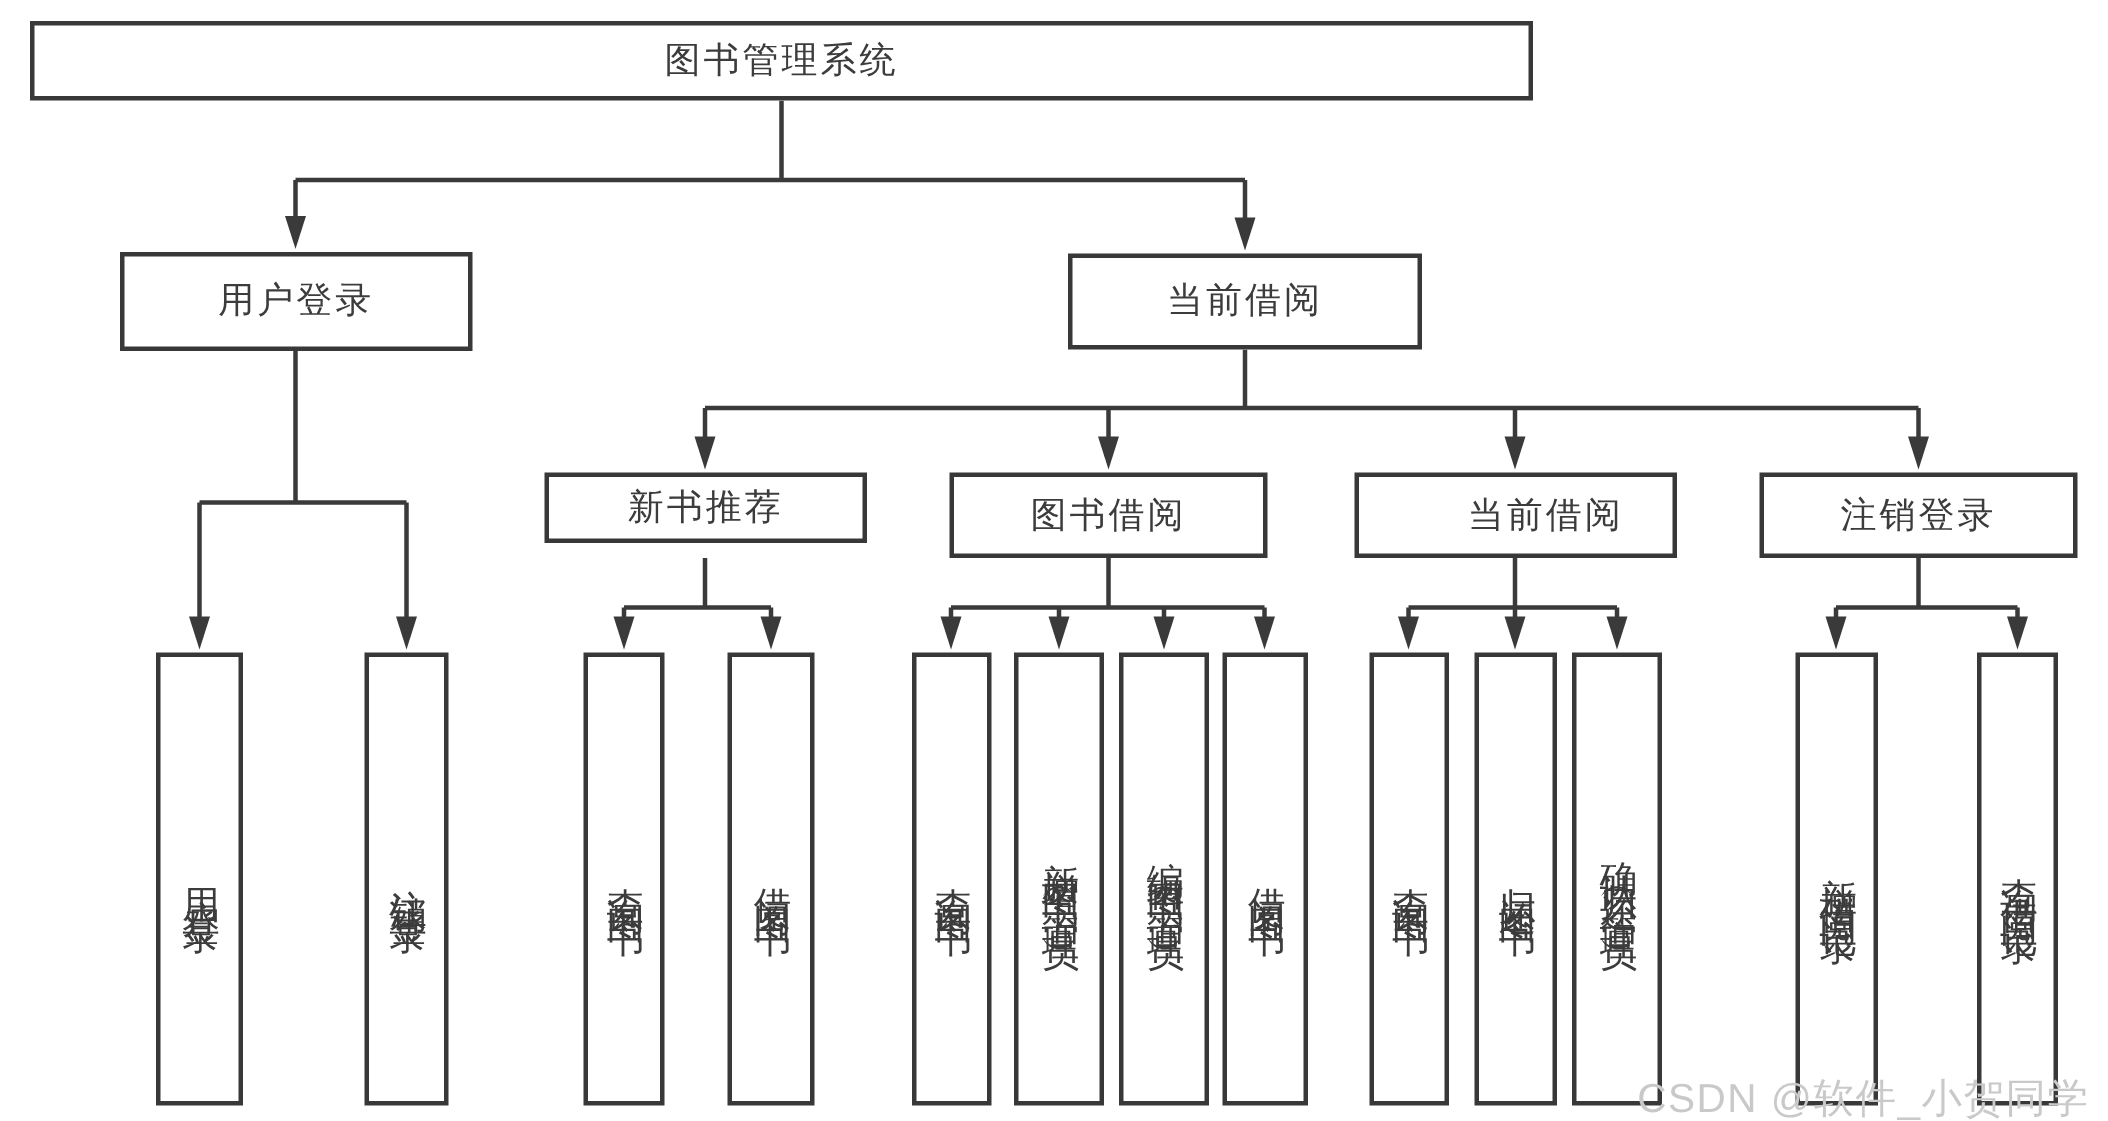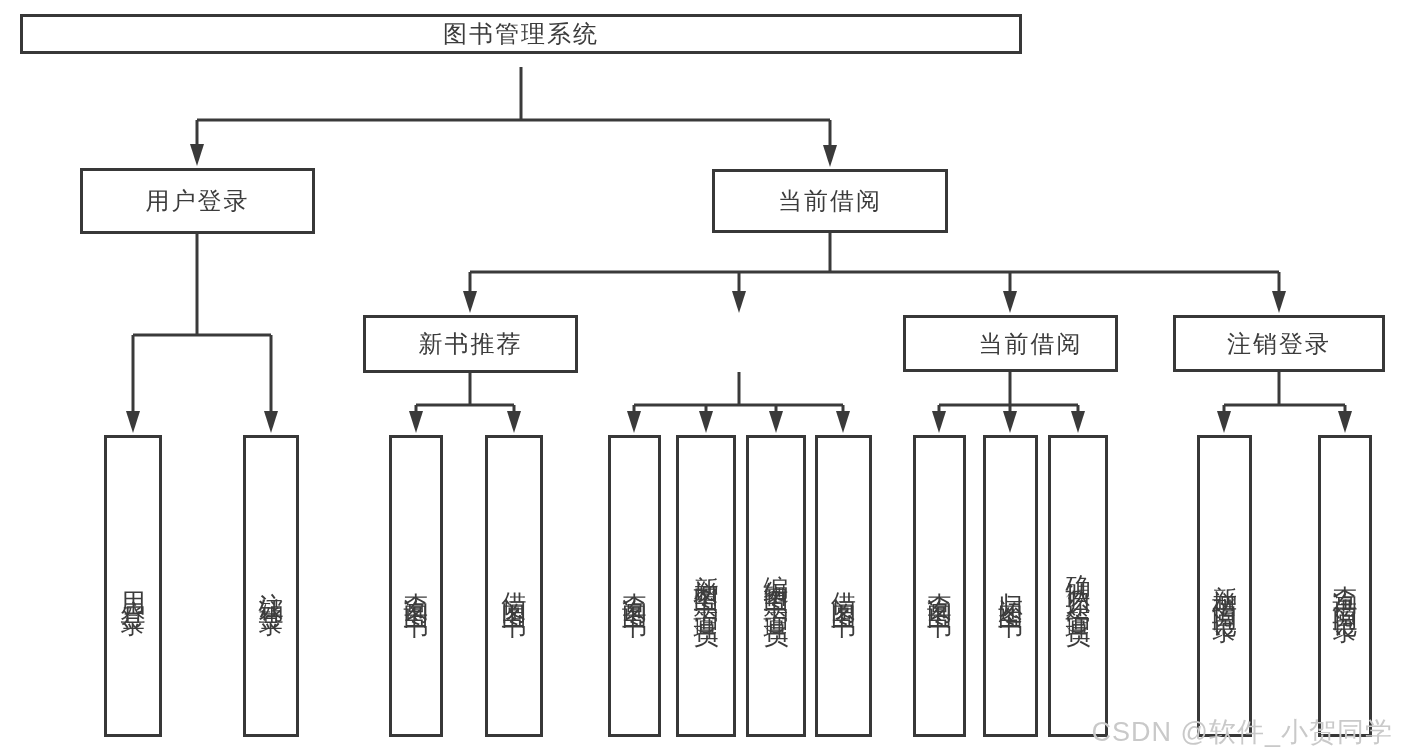--- a/index.html
+++ b/index.html
@@ -32,26 +32,26 @@
   }
   .leaf {
     writing-mode: vertical-rl;
     text-orientation: mixed;
     letter-spacing: 7px;
     font-size: 25px;
     top: 435px;
     height: 302px;
   }
   
-  #n-root   { left: 20px;  top: 14px;  width: 1002px; height: 40px; }
+  #n-root   { left: 20px;  top: 14px;  width: 1002px; height: 53px; }
   
   #n-user-login { left: 80px;  top: 168px; width: 235px; height: 66px; }
   #n-book-mgmt  { left: 712px; top: 169px; width: 236px; height: 64px; }
   
-  #n-new-rec     { left: 363px;  top: 315px; width: 215px; height: 58px; }
+  #n-new-rec     { left: 363px;  top: 315px; width: 215px; height: 47px; }
   #n-book-borrow { left: 633px;  top: 315px; width: 212px; height: 57px; }
   #n-cur-borrow  { left: 903px;  top: 315px; width: 215px; height: 57px; padding-left: 40px; }
   #n-records     { left: 1173px; top: 315px; width: 212px; height: 57px; }
   
   #l-ul-login   { left: 104px;  width: 58px; }
   #l-ul-logout  { left: 243px;  width: 56px; }
   #l-nr-query   { left: 389px;  width: 54px; }
   #l-nr-borrow  { left: 485px;  width: 58px; }
   #l-bb-query   { left: 608px;  width: 53px; }
   #l-bb-add     { left: 676px;  width: 60px; }
@@ -146,20 +146,21 @@
       <polygon points="1338,411 1352,411 1345,433"></polygon>
     </g>
   </svg>
 
   <div class="node" id="n-root">图书管理系统</div>
 
   <div class="node" id="n-user-login">用户登录</div>
   <div class="node" id="n-book-mgmt">当前借阅</div>
 
   <div class="node" id="n-new-rec">新书推荐</div>
+  <div class="node" id="n-book-borrow">图书借阅</div>
   <div class="node" id="n-cur-borrow">当前借阅</div>
   <div class="node" id="n-records">注销登录</div>
 
   <div class="node leaf" id="l-ul-login">用户登录</div>
   <div class="node leaf" id="l-ul-logout">注销登录</div>
 
   <div class="node leaf" id="l-nr-query">查询图书</div>
   <div class="node leaf" id="l-nr-borrow">借阅图书</div>
 
   <div class="node leaf" id="l-bb-query">查询图书</div>

